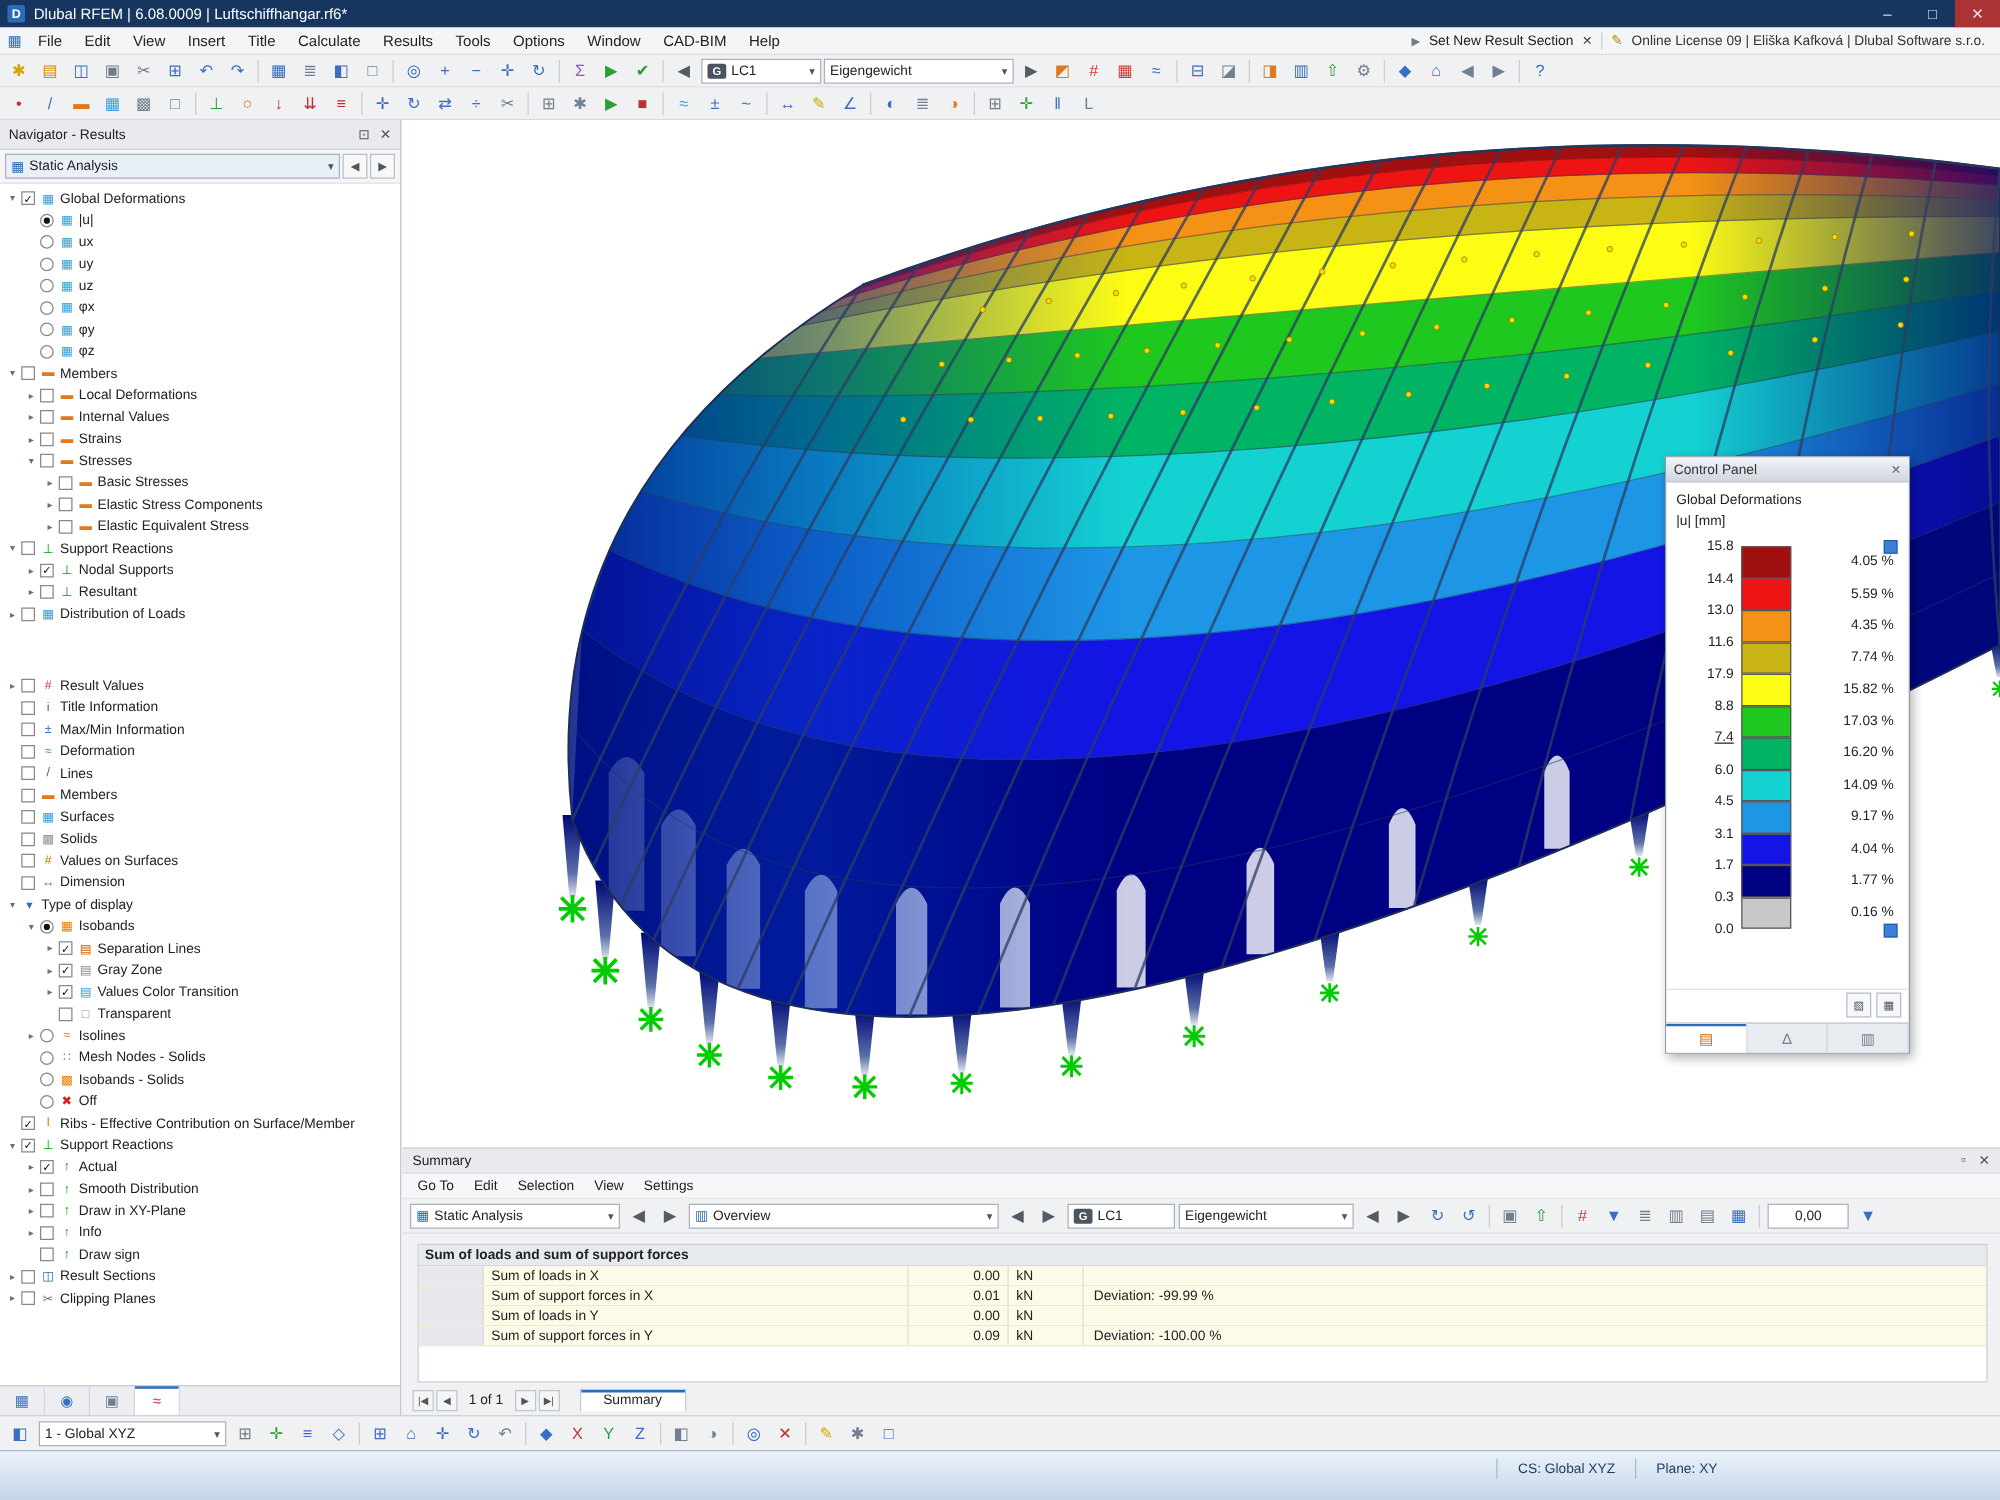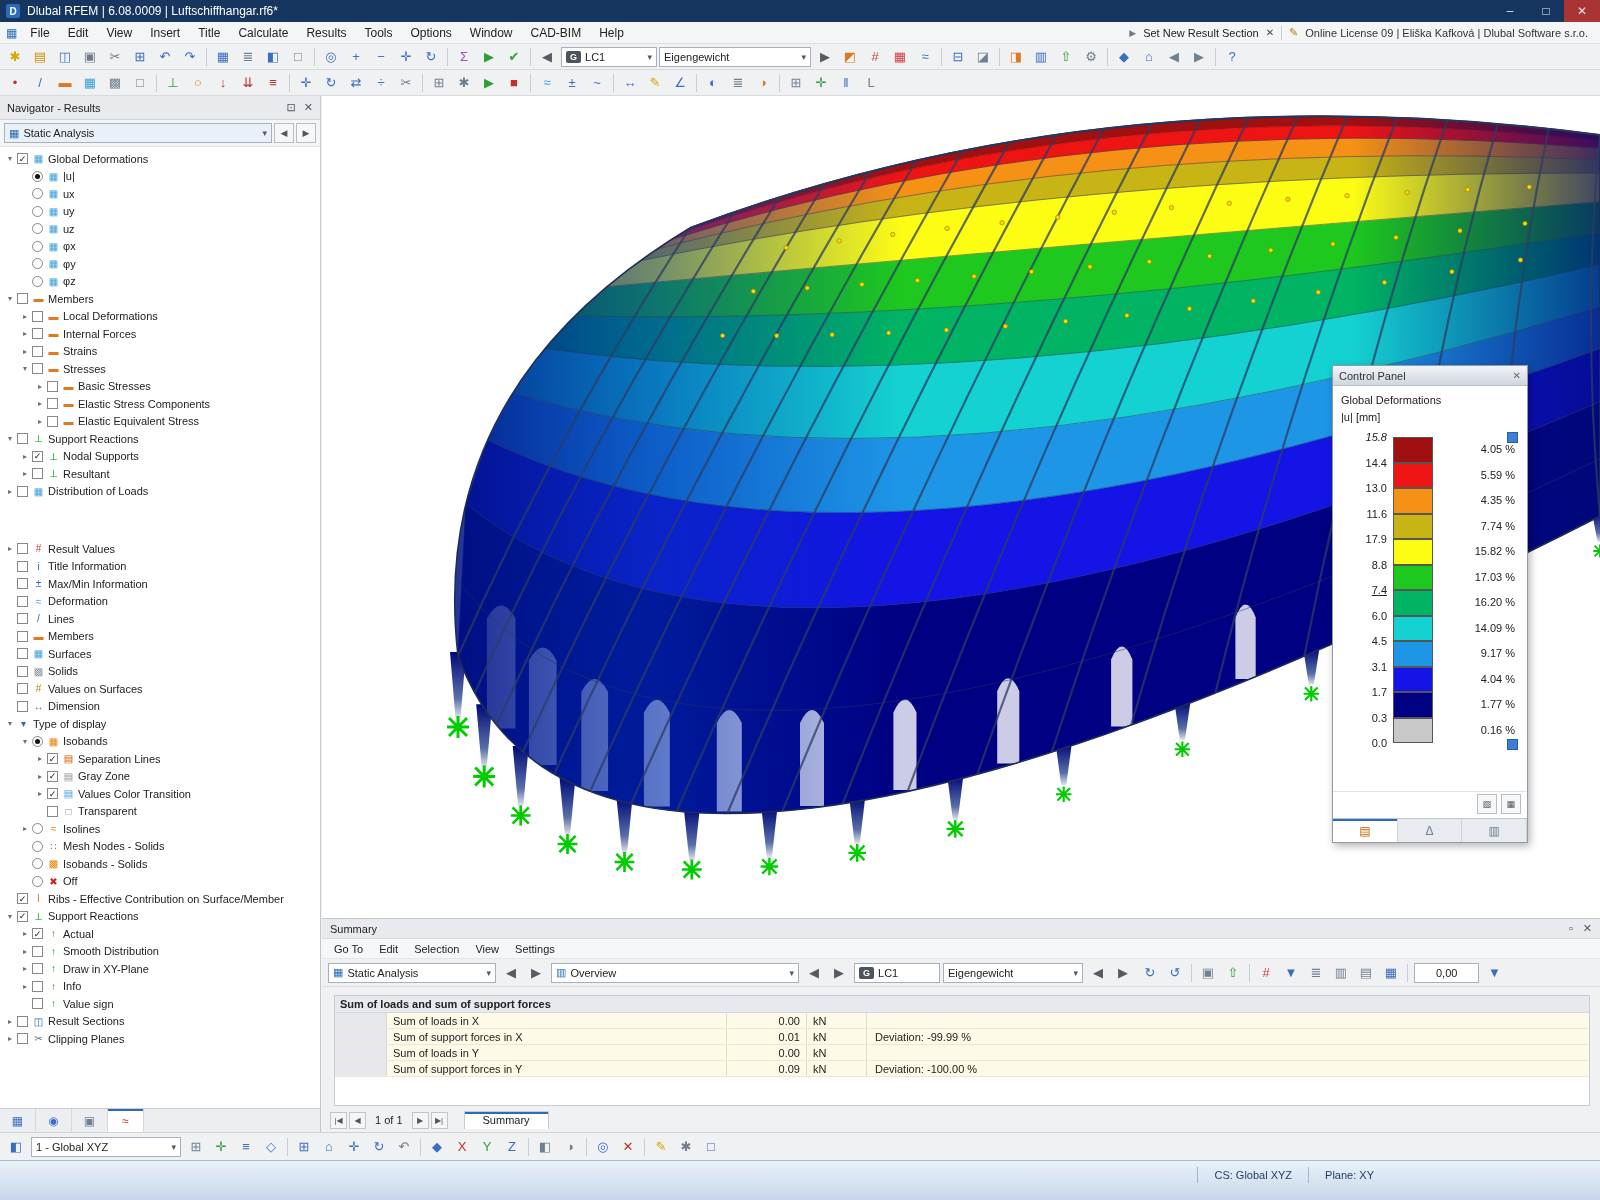--- a/index.html
+++ b/index.html
@@ -475,21 +475,21 @@
         <div class="nav-row" style="padding-left: 19px;">
           <span class="chev">▸</span>
           <span class="cb"></span>
           <span class="nicon" style="color: rgb(224, 122, 32);">▬</span>
           <span class="nav-label">Local Deformations</span>
         </div>
         <div class="nav-row" style="padding-left: 19px;">
           <span class="chev">▸</span>
           <span class="cb"></span>
           <span class="nicon" style="color: rgb(224, 122, 32);">▬</span>
-          <span class="nav-label">Internal Forces</span>
+          <span class="nav-label">Internal Values</span>
         </div>
         <div class="nav-row" style="padding-left: 19px;">
           <span class="chev">▸</span>
           <span class="cb"></span>
           <span class="nicon" style="color: rgb(224, 122, 32);">▬</span>
           <span class="nav-label">Strains</span>
         </div>
         <div class="nav-row" style="padding-left: 19px;">
           <span class="chev">▾</span>
           <span class="cb"></span>
@@ -693,21 +693,21 @@
         <div class="nav-row" style="padding-left: 19px;">
           <span class="chev">▸</span>
           <span class="cb"></span>
           <span class="nicon" style="color: rgb(0, 160, 0);">↑</span>
           <span class="nav-label">Info</span>
         </div>
         <div class="nav-row" style="padding-left: 19px;">
           <span class="chev"></span>
           <span class="cb"></span>
           <span class="nicon" style="color: rgb(0, 160, 0);">↑</span>
-          <span class="nav-label">Value sign</span>
+          <span class="nav-label">Draw sign</span>
         </div>
         <div class="nav-row" style="padding-left: 4px;">
           <span class="chev">▸</span>
           <span class="cb"></span>
           <span class="nicon" style="color: rgb(43, 108, 184);">◫</span>
           <span class="nav-label">Result Sections</span>
         </div>
         <div class="nav-row" style="padding-left: 4px;">
           <span class="chev">▸</span>
           <span class="cb"></span>
@@ -910,21 +910,21 @@
     <div class="cp">
       <div class="cp-title">
         <span>Control Panel</span>
         <span class="cp-close">✕</span>
       </div>
       <div class="cp-head">
         <div>Global Deformations</div>
         <div>|u| [mm]</div>
       </div>
       <div class="cp-scale" id="cp-scale">
-          <div class="cp-val" style="top: -2px; font-style: italic;">15.8</div>
+          <div class="cp-val" style="top: -2px;">15.8</div>
           <div class="cp-val" style="top: 23.5px;">14.4</div>
           <div class="cp-val" style="top: 49px;">13.0</div>
           <div class="cp-val" style="top: 74.5px;">11.6</div>
           <div class="cp-val" style="top: 100px;">17.9</div>
           <div class="cp-val" style="top: 125.5px;">8.8</div>
           <div class="cp-val" style="top: 151px; text-decoration: underline;">7.4</div>
           <div class="cp-val" style="top: 176.5px;">6.0</div>
           <div class="cp-val" style="top: 202px;">4.5</div>
           <div class="cp-val" style="top: 227.5px;">3.1</div>
           <div class="cp-val" style="top: 253px;">1.7</div>

